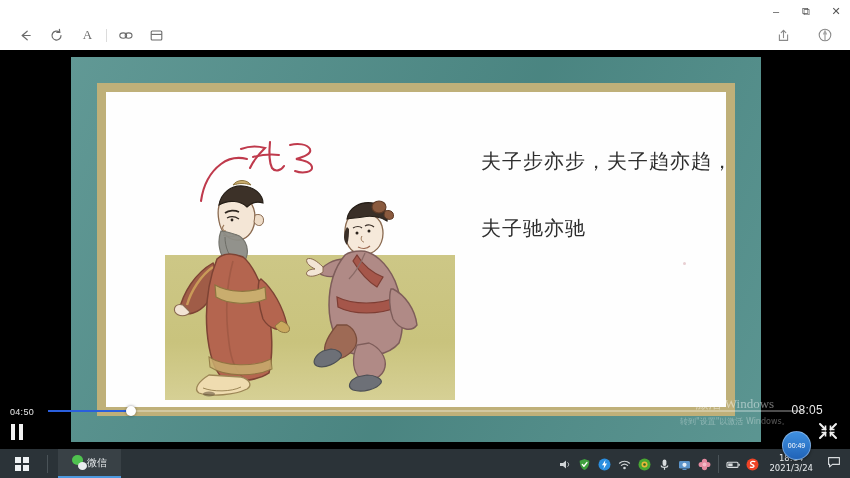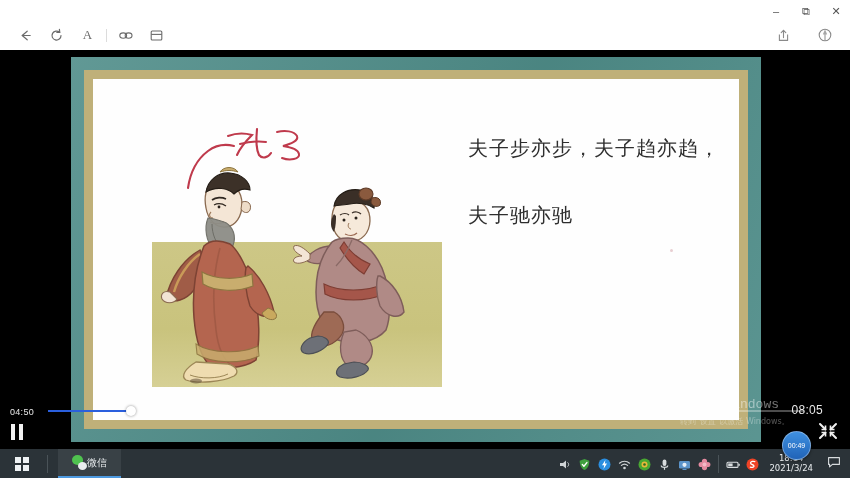--- a/index.html
+++ b/index.html
@@ -46,21 +46,21 @@
     position:absolute; left:0; top:50px; width:850px; height:399px;
     background:#000; overflow:hidden;
   }
 
   
   #slide {
     position:absolute; left:71px; top:7px; width:690px; height:385px;
     background:#4f8d89;
     background-image:
       linear-gradient(115deg, rgba(255,255,255,.10) 0%, rgba(0,0,0,.06) 55%, rgba(255,255,255,.07) 100%);
-    padding:13px;
+    padding:26px;
   }
   
   #slide-inner-frame {
     width:100%; height:100%;
     background:#bfb079;
     padding:9px;
   }
   #slide-canvas {
     width:100%; height:100%;
     background:#fefefe;
@@ -143,21 +143,21 @@
     position:absolute; right:10px; bottom:7px;
     width:22px; height:20px; cursor:pointer;
   }
 
   
   #watermark {
     position:absolute; left:680px; top:345px;
     text-align:center; pointer-events:none;
   }
   #watermark-title {
-    font-family:Liberation Mono, monospace;
+    font-family:Liberation Serif, serif;
     font-size:13px; color:rgba(255,255,255,.45);
     white-space:nowrap;
   }
   #watermark-sub {
     font-family:"DejaVu Sans", sans-serif;
     font-size:8px; color:rgba(255,255,255,.33);
     white-space:nowrap; margin-top:3px;
   }
 
   

